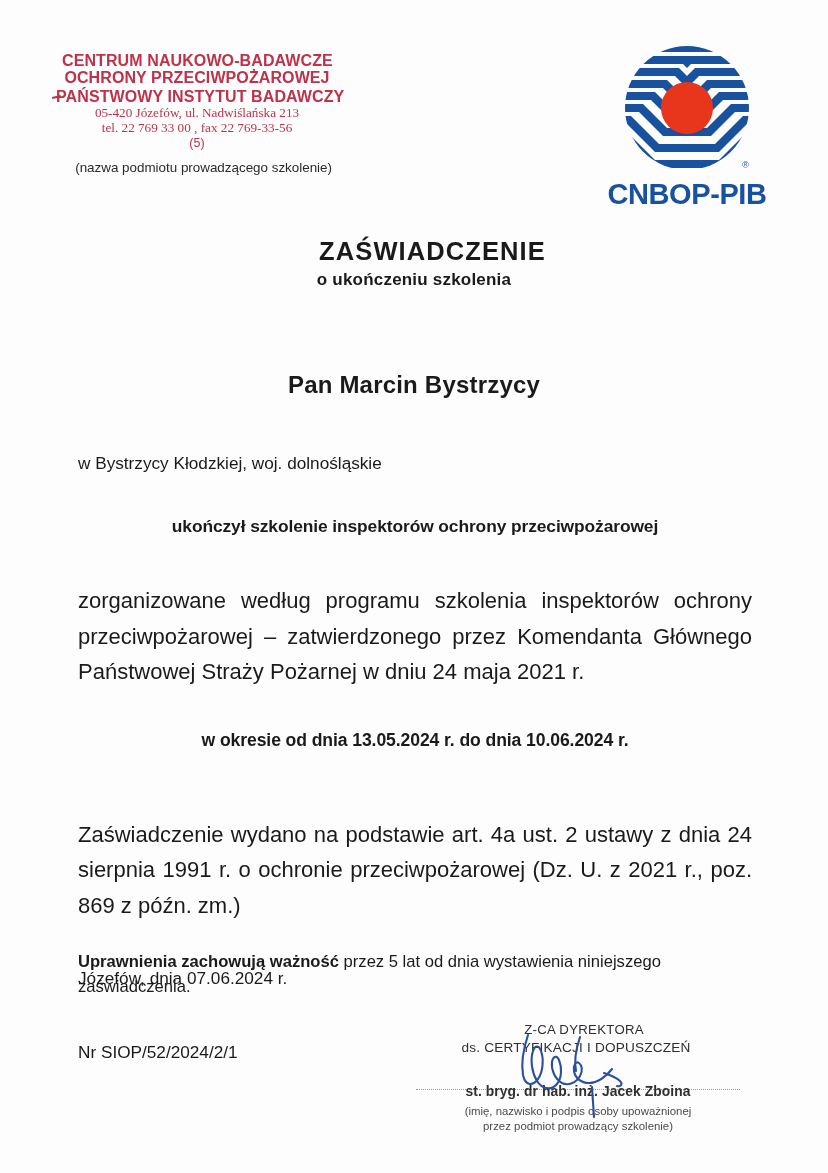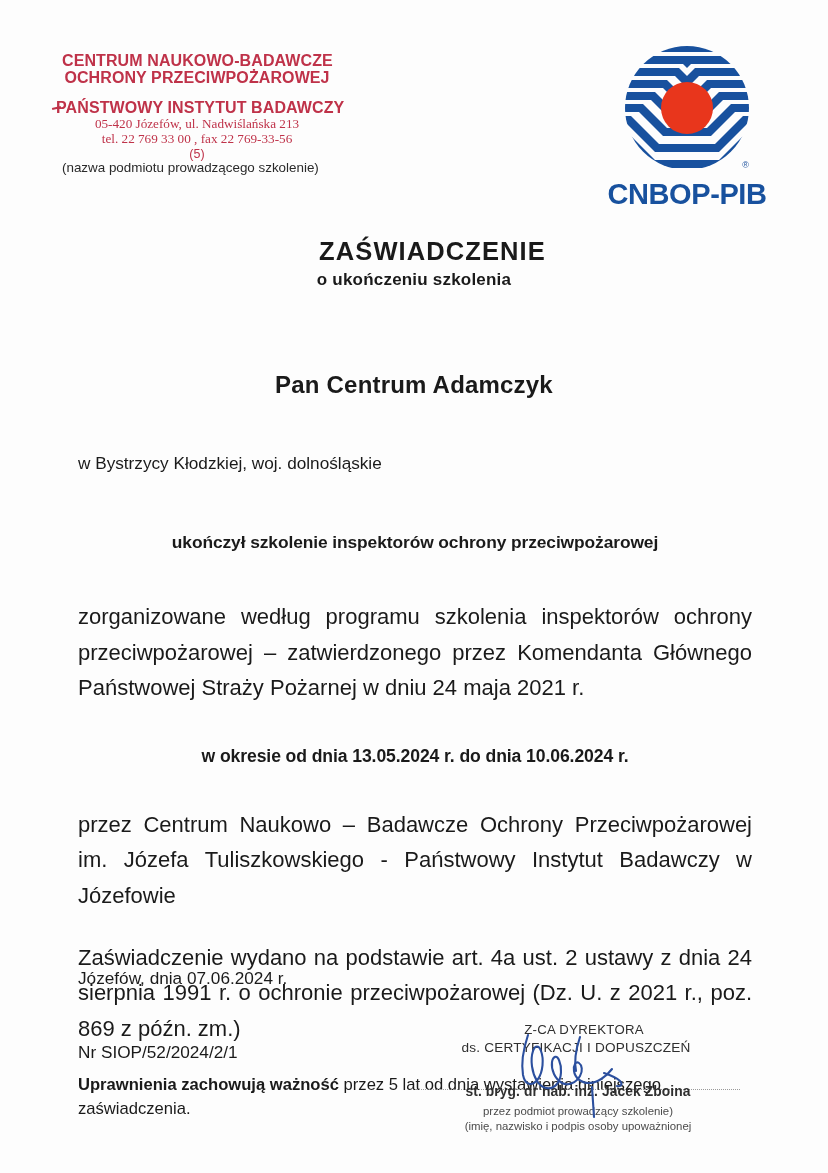--- a/index.html
+++ b/index.html
@@ -47,21 +47,21 @@
   }
   .stamp-l2 { margin-top: 0px; }
   .stamp-l3 {
     font-family: "Liberation Serif", serif;
     font-style: italic;
     font-size: 15px;
     font-weight: 700;
     margin-top: 1px;
   }
   .stamp-l4 {
-    margin-top: 12px;
+    margin-top: 1px;
     margin-left: -6px;
     position: relative;
   }
   .stamp-l4::before {
     content: "";
     position: absolute;
     left: -4px;
     top: 8px;
     width: 9px;
     height: 2px;
@@ -76,21 +76,21 @@
   .stamp-l7 {
     font-family: "Liberation Sans", sans-serif;
     font-size: 12.5px;
     margin-top: 2px;
   }
   .stamp-caption {
     position: absolute;
     left: 62px;
     top: 160px;
     width: 270px;
-    text-align: left;
+    text-align: right;
     font-size: 13.4px;
     color: #2a2a2a;
   }
 
   
   .logo-block {
     position: absolute;
     right: 52px;
     top: 44px;
     width: 178px;
@@ -161,21 +161,20 @@
   }
   .gap-sm { height: 26px; }
   .gap-md { height: 40px; }
   .gap-lg { height: 46px; }
 
   .course-name {
     text-align: center;
     font-size: 17.4px;
     font-weight: 700;
     letter-spacing: -0.1px;
-    margin-top: 16px;
   }
 
   .para {
     font-size: 22px;
     line-height: 1.62;
     text-align: justify;
     text-justify: inter-word;
   }
 
   .period {
@@ -310,38 +309,37 @@
       </div>
       <div class="logo-word">CNBOP-PIB</div>
     </div>
   </div>
 
   <div class="doc-title">
     <div class="t1">ZAŚWIADCZENIE</div>
     <div class="t2">o ukończeniu szkolenia</div>
   </div>
 
-  <div class="recipient">Pan Centrum Adamczyk</div>
+  <div class="recipient">Pan Marcin Bystrzycy</div>
 
   <div class="content">
 
     <div class="gap-sm"></div>
     <div class="line">w Bystrzycy Kłodzkiej, woj. dolnośląskie</div>
 
     <div class="gap-md"></div>
     <div class="course-name">ukończył szkolenie inspektorów ochrony przeciwpożarowej</div>
 
     <div class="gap-lg"></div>
     <div class="para">zorganizowane według programu szkolenia inspektorów ochrony przeciwpożarowej – zatwierdzonego przez Komendanta Głównego Państwowej Straży Pożarnej w dniu 24 maja 2021 r.</div>
 
     <div class="gap-md"></div>
     <div class="period">w okresie od dnia 13.05.2024 r. do dnia 10.06.2024 r.</div>
 
     <div class="gap-md"></div>
-    <div class="para">przez Centrum Naukowo – Badawcze Ochrony Przeciwpożarowej im. Józefa Tuliszkowskiego - Państwowy Instytut Badawczy w Józefowie</div>
 
     <div class="gap-sm"></div>
     <div class="para">Zaświadczenie wydano na podstawie art. 4a ust. 2 ustawy z dnia 24 sierpnia 1991 r. o  ochronie przeciwpożarowej (Dz. U. z 2021 r., poz. 869 z późn. zm.)</div>
 
     <div class="gap-sm"></div>
     <div class="validity"><b>Uprawnienia zachowują ważność</b><span> przez 5 lat od dnia wystawienia niniejszego zaświadczenia.</span></div>
   </div>
 
   <div class="place-date">Józefów, dnia 07.06.2024 r.</div>
   <div class="cert-no">Nr SIOP/52/2024/2/1</div>
@@ -357,18 +355,18 @@
     <svg class="ink" viewBox="0 0 170 92" aria-hidden="true">
       <g fill="none" stroke="#2b4f9e" stroke-width="2.1" stroke-linecap="round" stroke-linejoin="round">
         <path d="M34 6 C30 18, 27 34, 29 46 C31 56, 38 58, 44 50 C49 43, 50 30, 47 22 C45 16, 41 16, 39 22 C36 31, 38 44, 43 52 C48 60, 57 62, 63 55 C68 49, 68 38, 65 31 C63 26, 59 27, 58 33 C57 41, 61 50, 68 54 C74 57, 82 54, 86 47 C89 42, 88 36, 85 34 C82 32, 79 36, 80 42 C81 49, 87 54, 95 54 C103 54, 112 48, 118 40"></path>
         <path d="M86 8 C82 20, 80 32, 82 42"></path>
         <path d="M110 44 C116 46, 122 48, 126 52 C129 55, 127 58, 123 57"></path>
         <path d="M98 58 L100 88"></path>
       </g>
     </svg>
 
     <div class="sign-caption">
+      <div>(imię, nazwisko i podpis osoby upoważnionej</div>
       <div>przez podmiot prowadzący szkolenie)</div>
-      <div>(imię, nazwisko i podpis osoby upoważnionej</div>
     </div>
   </div>
 
 </div>
 
 </body></html>

